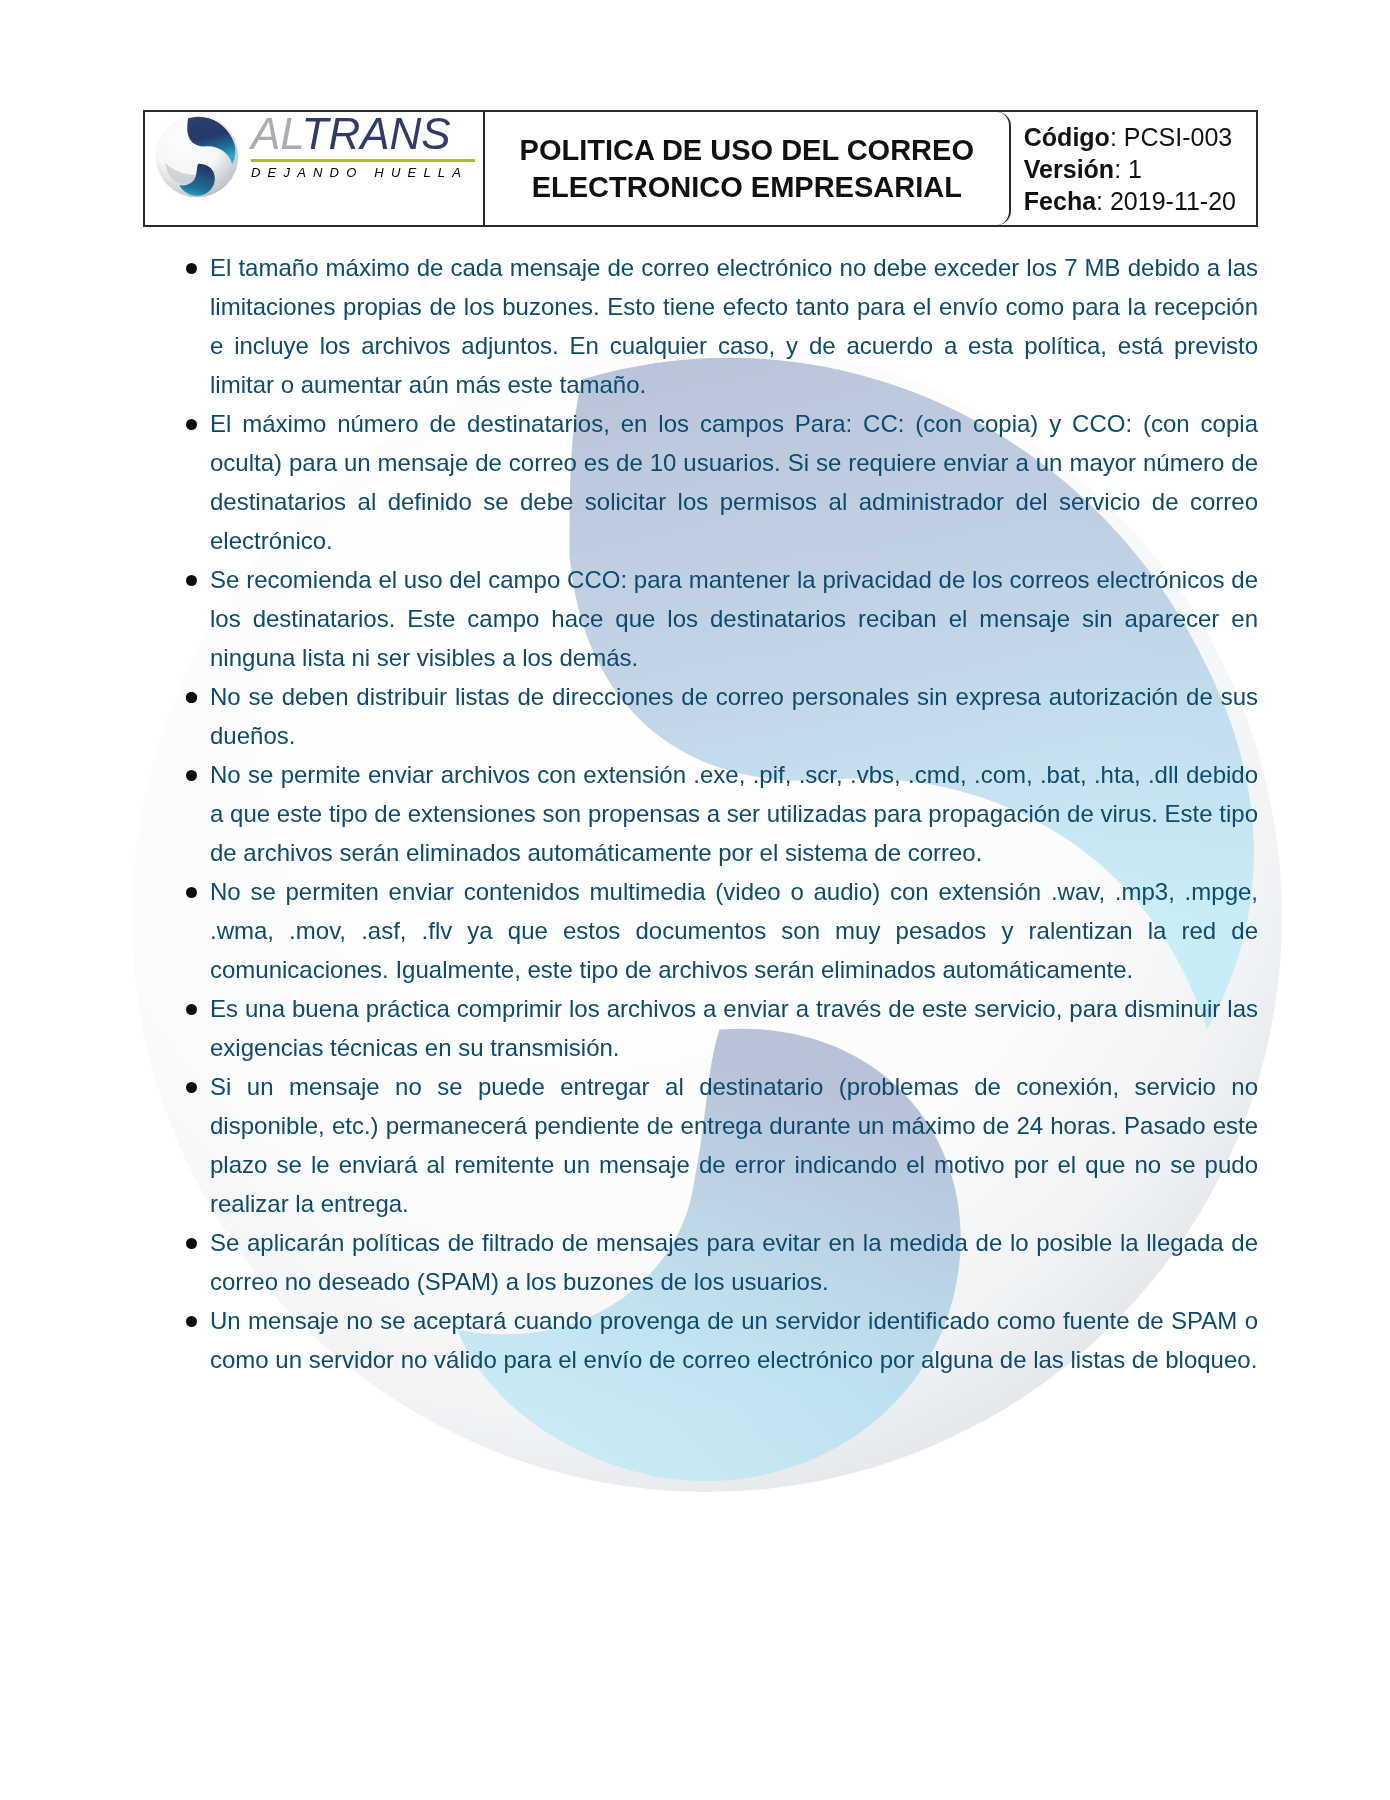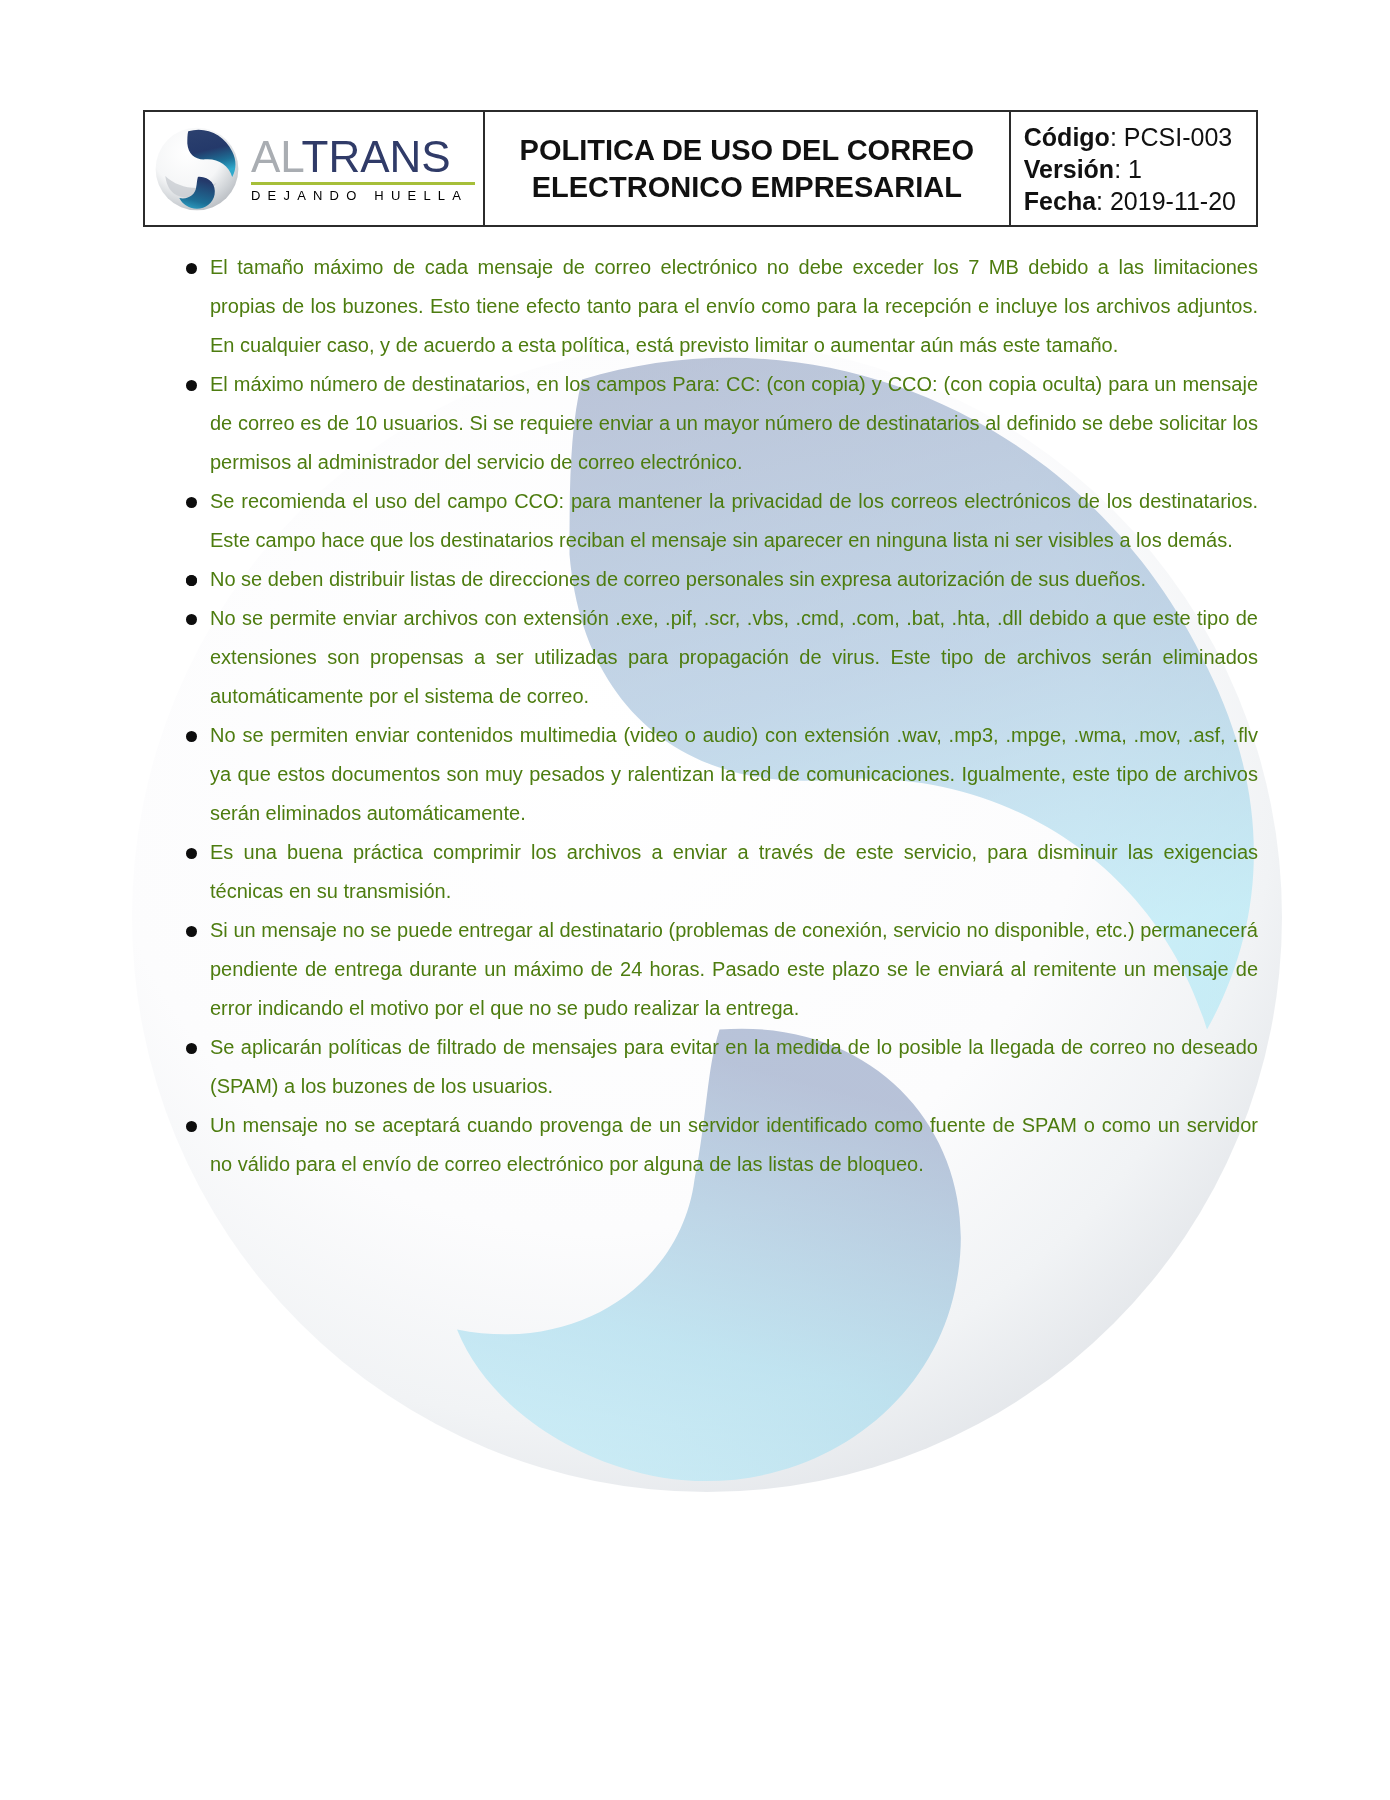--- a/index.html
+++ b/index.html
@@ -8,45 +8,46 @@
     font-family:"Liberation Sans",sans-serif;color:#161616;overflow:hidden;
   }
   
   .watermark{position:absolute;left:82px;top:292px;width:1250px;height:1250px;z-index:0;pointer-events:none;}
   
   .header{
     position:absolute;left:143px;top:110px;width:1115px;height:117px;z-index:2;
     display:flex;border:2px solid #2b2b2b;background:#ffffff;box-sizing:border-box;
   }
   .hcell{box-sizing:border-box;height:100%;}
-  .logo-cell{width:341px;display:flex;align-items:center;padding-left:8px;border-right:2px solid #2b2b2b;}
+  .logo-cell{width:341px;display:flex;padding-left:8px;border-right:2px solid #2b2b2b;font-style:italic;}
   .logo-sphere{width:88px;height:88px;flex:0 0 auto;}
   .brand{margin-left:10px;}
   .brand-name{font-size:44px;line-height:44px;letter-spacing:0px;white-space:nowrap;}
   .brand-name .al{color:#a9adb2;}
   .brand-name .trans{color:#303b68;}
   .brand-rule{height:3px;background:#a6bf39;margin-top:3px;width:224px;}
   .tagline{margin-top:3px;font-size:13px;letter-spacing:7.2px;color:#000000;white-space:nowrap;}
   .title-cell{
     width:528px;display:flex;flex-direction:column;justify-content:center;align-items:center;
     text-align:center;font-weight:bold;font-size:29px;line-height:37px;color:#111;
     border-right:2px solid #2b2b2b;
+    border-radius:14px;
   }
   .meta-cell{width:246px;padding:9px 18px 0 13px;font-size:25px;line-height:32px;color:#111;}
   .meta-row{white-space:nowrap;}
   .meta-label{font-weight:bold;}
   
   .policy-list{
     position:absolute;left:183px;top:248px;width:1075px;z-index:2;
     list-style:none;margin:0;padding:0;
   }
   .policy-item{
     position:relative;padding-left:27px;
-    font-size:20px;line-height:39px;text-align:justify;text-justify:inter-word;
-    color:#4d7c0f;hyphens:none;
+    font-size:24px;line-height:39px;text-align:justify;text-justify:inter-word;
+    color:#0c4a6e;hyphens:none;
   }
   .policy-item .dot{
     position:absolute;left:3px;top:15px;width:11px;height:11px;border-radius:50%;background:#0d0d0d;
   }
 </style>
 </head>
 <body>
 
 <div class="watermark">
   <svg width="1250" height="1250" viewBox="0 0 100 100">

